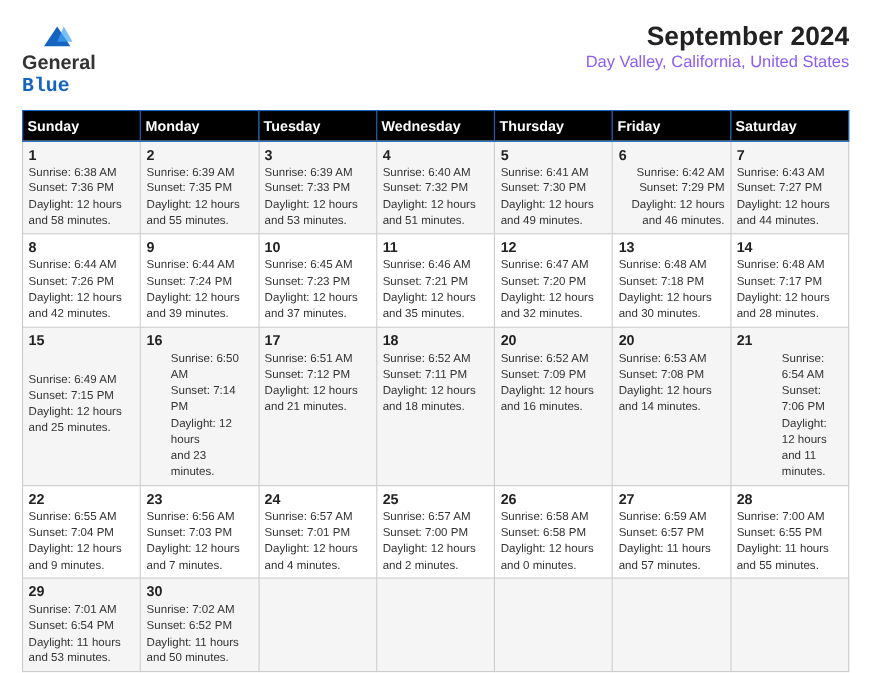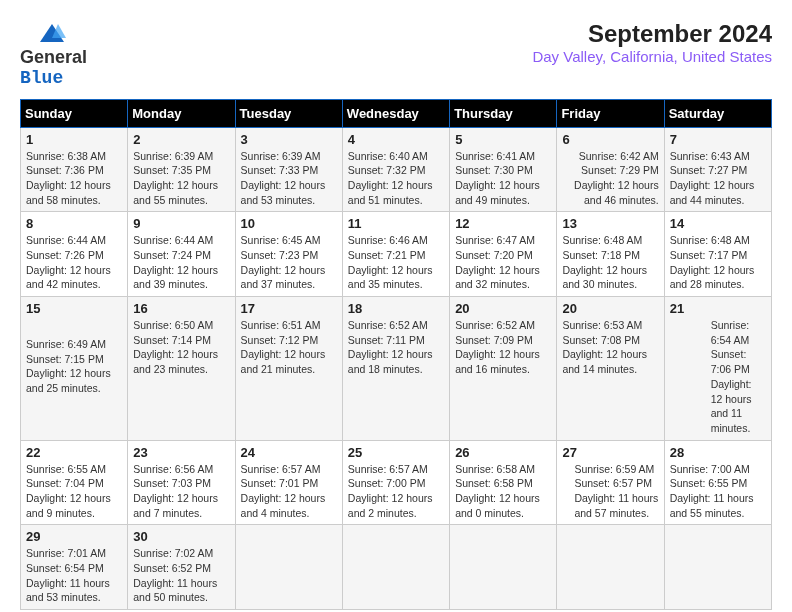--- a/index.html
+++ b/index.html
@@ -228,21 +228,21 @@
       <tr>
         <td>
           <span class="day-num">15</span>
           <div class="day-info" style="white-space: pre-line; margin-top: 21px;">Sunrise: 6:49 AM
 Sunset: 7:15 PM
 Daylight: 12 hours
 and 25 minutes.</div>
         </td>
         <td>
           <span class="day-num">16</span>
-          <div class="day-info" style="white-space: pre-line;">Sunrise: 6:50 AM
+          <div class="day-info" style="white-space: pre-line; margin-left: 22px;">Sunrise: 6:50 AM
 Sunset: 7:14 PM
 Daylight: 12 hours
 and 23 minutes.</div>
         </td>
         <td>
           <span class="day-num">17</span>
           <div class="day-info" style="white-space: pre-line;">Sunrise: 6:51 AM
 Sunset: 7:12 PM
 Daylight: 12 hours
 and 21 minutes.</div>
@@ -307,21 +307,21 @@
         </td>
         <td>
           <span class="day-num">26</span>
           <div class="day-info" style="white-space: pre-line;">Sunrise: 6:58 AM
 Sunset: 6:58 PM
 Daylight: 12 hours
 and 0 minutes.</div>
         </td>
         <td>
           <span class="day-num">27</span>
-          <div class="day-info" style="white-space: pre-line; margin-left: 12px;">Sunrise: 6:59 AM
+          <div class="day-info" style="white-space: pre-line;">Sunrise: 6:59 AM
 Sunset: 6:57 PM
 Daylight: 11 hours
 and 57 minutes.</div>
         </td>
         <td>
           <span class="day-num">28</span>
           <div class="day-info" style="white-space: pre-line;">Sunrise: 7:00 AM
 Sunset: 6:55 PM
 Daylight: 11 hours
 and 55 minutes.</div>

